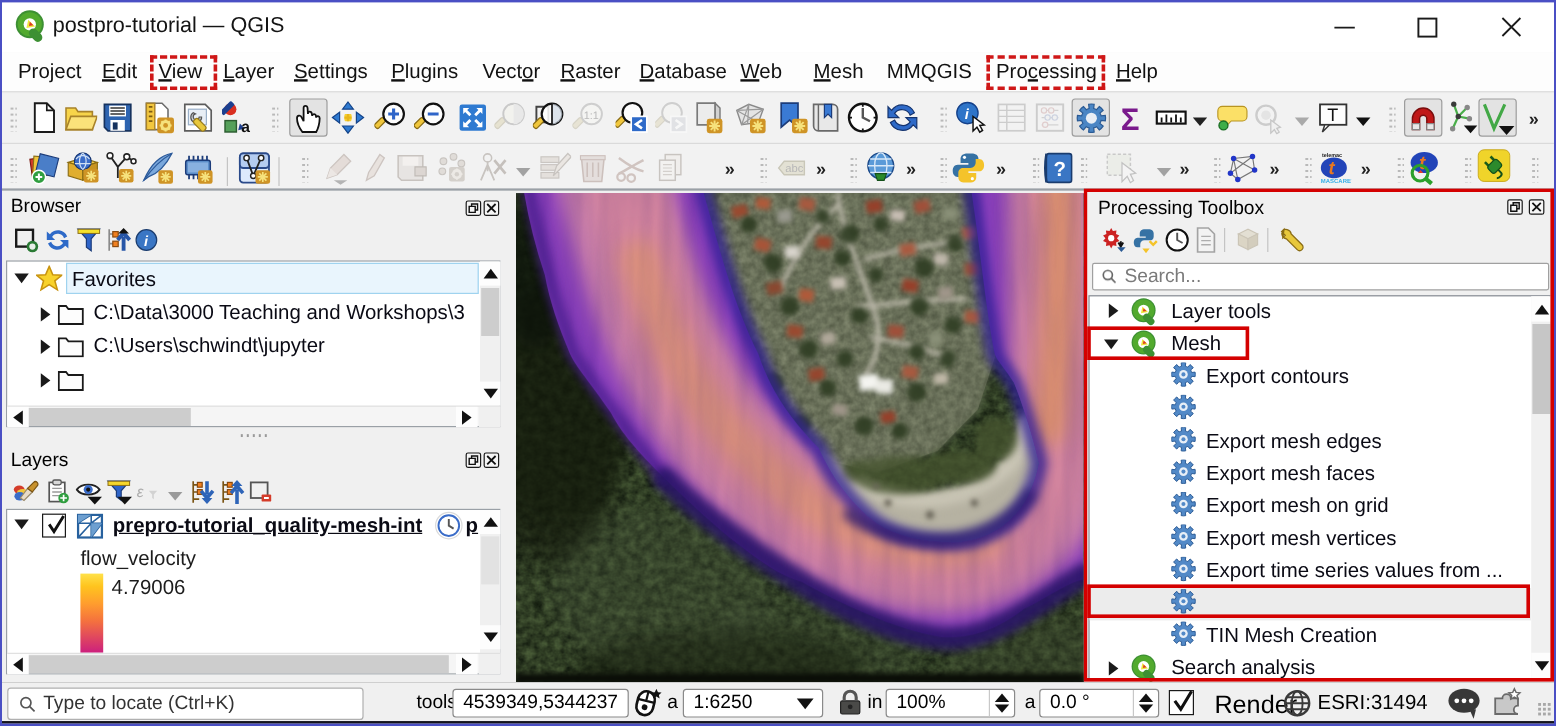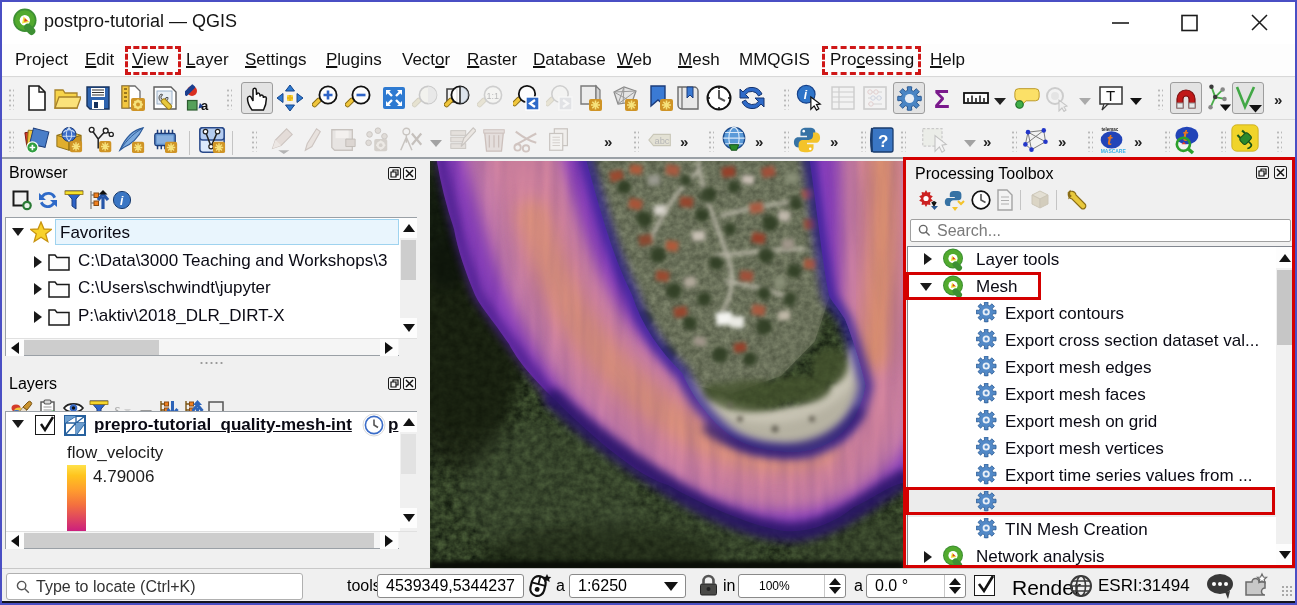--- a/index.html
+++ b/index.html
@@ -652,21 +652,20 @@
   <div class="row-txt" style="left:72px;top:33px">C:\Data\3000 Teaching and Workshops\3</div>
   <div class="abs" style="left:28px;top:65px;width:0;height:0;border-top:6px solid transparent;border-bottom:6px solid transparent;border-left:8px solid #1a1a1a"></div>
   <svg class="abs" style="left:42px;top:60px" width="22" height="20" viewBox="0 0 22 20">
           <use href="#fold"></use>
         </svg>
   <div class="row-txt" style="left:72px;top:60px">C:\Users\schwindt\jupyter</div>
   <div class="abs" style="left:28px;top:93px;width:0;height:0;border-top:6px solid transparent;border-bottom:6px solid transparent;border-left:8px solid #1a1a1a"></div>
   <svg class="abs" style="left:42px;top:88px" width="22" height="20" viewBox="0 0 22 20">
           <use href="#fold"></use>
         </svg>
-  <div class="row-txt" style="left:72px;top:88px">P:\aktiv\2018_DLR_DIRT-X</div>
 
   <div class="abs" style="left:394px;top:0;width:17px;height:120px;background:#f0f0f0">
     <div class="sb-btn" style="left:0;top:0;width:17px;height:20px">
             <div class="arr" style="border-left:6px solid transparent;border-right:6px solid transparent;border-bottom:8px solid #111"></div>
           </div>
     <div class="sb-btn" style="left:0;top:100px;width:17px;height:20px">
             <div class="arr" style="border-left:6px solid transparent;border-right:6px solid transparent;border-top:8px solid #111"></div>
           </div>
     <div class="abs" style="left:1px;top:22px;width:15px;height:40px;background:#cdcdcd"></div>
   </div>
@@ -757,21 +756,21 @@
           <path d="M11 6 L20 6 L15.5 1 Z" fill="#2e64b8"></path>
         </svg>
       </div>
 <div class="ic" style="left:203px;top:237px">
         <svg width="22" height="22" viewBox="0 0 22 22">
           <rect x="3" y="3" width="14" height="13" fill="none" stroke="#555" stroke-width="1.5"></rect>
           <rect x="12" y="13" width="8" height="6" rx="1" fill="#d43c2a"></rect>
           <path d="M14 16 h4" stroke="#fff" stroke-width="1.6"></path>
         </svg>
       </div>
-<div class="tree" style="left:5px;top:252px;width:412px;height:138px">
+<div class="tree" style="left:5px;top:265px;width:412px;height:138px">
   <div class="abs" style="left:6px;top:8px;width:0;height:0;border-left:6px solid transparent;border-right:6px solid transparent;border-top:8px solid #1a1a1a"></div>
   <div class="abs" style="left:29px;top:3px;width:20px;height:20px;border:1.8px solid #1a1a1a;background:#fff"></div>
   <svg class="abs" style="left:31px;top:2px" width="20" height="20" viewBox="0 0 20 20">
           <path d="M4 10 L8 16 L16 3" fill="none" stroke="#111" stroke-width="2.4"></path>
         </svg>
   <svg class="abs" style="left:58px;top:3px" width="22" height="21" viewBox="0 0 22 21">
           <rect x="1" y="1" width="20" height="19" fill="#fff" stroke="#27619e" stroke-width="2"></rect>
           <path d="M1 8 h20 M12 1 v19 M12 1 L1 8 M12 8 L21 1 M1 20 L12 8 M12 20 L21 8" stroke="#27619e" stroke-width="1.3"></path>
           <path d="M1 1 L12 1 L1 8 Z" fill="#6d9fd0"></path>
           <path d="M12 8 L21 8 L12 20 Z" fill="#6d9fd0"></path>
@@ -1039,21 +1038,20 @@
           <use href="#qicon"></use>
         </svg>
   <div class="row-txt" style="left:68px;top:30px">Mesh</div>
   <svg class="abs" style="left:68px;top:55px" width="21" height="21" viewBox="0 0 21 21">
           <use href="#gear"></use>
         </svg>
         <div class="row-txt" style="left:97px;top:57px">Export contours</div>
   <svg class="abs" style="left:68px;top:82px" width="21" height="21" viewBox="0 0 21 21">
           <use href="#gear"></use>
         </svg>
-        <div class="row-txt" style="left:97px;top:84px">Export cross section dataset val...</div>
   <svg class="abs" style="left:68px;top:109px" width="21" height="21" viewBox="0 0 21 21">
           <use href="#gear"></use>
         </svg>
         <div class="row-txt" style="left:97px;top:111px">Export mesh edges</div>
   <svg class="abs" style="left:68px;top:136px" width="21" height="21" viewBox="0 0 21 21">
           <use href="#gear"></use>
         </svg>
         <div class="row-txt" style="left:97px;top:138px">Export mesh faces</div>
   <svg class="abs" style="left:68px;top:163px" width="21" height="21" viewBox="0 0 21 21">
           <use href="#gear"></use>
@@ -1072,21 +1070,21 @@
           <use href="#gear"></use>
         </svg>
   <svg class="abs" style="left:68px;top:271px" width="21" height="21" viewBox="0 0 21 21">
           <use href="#gear"></use>
         </svg>
         <div class="row-txt" style="left:97px;top:273px">TIN Mesh Creation</div>
   <div class="abs" style="left:16px;top:304px;width:0;height:0;border-top:6px solid transparent;border-bottom:6px solid transparent;border-left:8px solid #1a1a1a"></div>
   <svg class="abs" style="left:34px;top:298px" width="24" height="24" viewBox="0 0 24 24">
           <use href="#qicon"></use>
         </svg>
-  <div class="row-txt" style="left:68px;top:300px">Network analysis</div>
+  <div class="row-txt" style="left:68px;top:300px">Search analysis</div>
   <div class="abs" style="left:368px;top:0;width:17px;height:318px;background:#f0f0f0">
     <div class="sb-btn" style="left:0;top:0;width:17px;height:21px">
             <div class="arr" style="border-left:6px solid transparent;border-right:6px solid transparent;border-bottom:8px solid #111"></div>
           </div>
     <div class="sb-btn" style="left:0;top:297px;width:17px;height:21px">
             <div class="arr" style="border-left:6px solid transparent;border-right:6px solid transparent;border-top:8px solid #111"></div>
           </div>
     <div class="abs" style="left:1px;top:23px;width:15px;height:75px;background:#c6c6c6"></div>
   </div>
 </div>
@@ -1119,21 +1117,21 @@
           <span class="arr" style="border-left:7px solid transparent;border-right:7px solid transparent;border-top:9px solid #111"></span>
         </span>
       </div>
 <svg class="abs" style="left:697px;top:5px" width="23" height="24" viewBox="0 0 23 24">
         <rect x="3.5" y="10" width="16" height="11" rx="1.5" fill="#4a4a48" stroke="#222"></rect>
         <path d="M6.5 10 V7 a5 5 0 0 1 10 0 V10" fill="none" stroke="#555" stroke-width="2.6"></path>
         <circle cx="11.5" cy="15" r="2" fill="#222"></circle>
       </svg>
 <div class="t" style="left:723px;top:8px;font-size:16px">in</div>
 <div class="sbx" style="left:738px;top:5px;width:108px;height:24px;border-color:#8a8a8a;border-radius:3px">
-        <span style="margin-left:20px;font-size:12px">100%</span>
+        <span style="margin-left:8px;font-size:16px">100%</span>
 <span style="position:absolute;right:0;top:0;width:21px;height:22px;border-left:1px solid #c8c8c8;display:flex;flex-direction:column;align-items:center;justify-content:center;gap:2px">
           <span class="arr" style="border-left:6px solid transparent;border-right:6px solid transparent;border-bottom:7px solid #111"></span>
           <span class="arr" style="border-left:6px solid transparent;border-right:6px solid transparent;border-top:7px solid #111"></span>
         </span>
       </div>
 <div class="t" style="left:854px;top:8px;font-size:16px">a</div>
 <div class="sbx" style="left:866px;top:5px;width:100px;height:24px;border-color:#8a8a8a;border-radius:3px">
         <span style="margin-left:8px;font-size:16px">0.0 °</span>
 <span style="position:absolute;right:0;top:0;width:21px;height:22px;border-left:1px solid #c8c8c8;display:flex;flex-direction:column;align-items:center;justify-content:center;gap:2px">
           <span class="arr" style="border-left:6px solid transparent;border-right:6px solid transparent;border-bottom:7px solid #111"></span>

